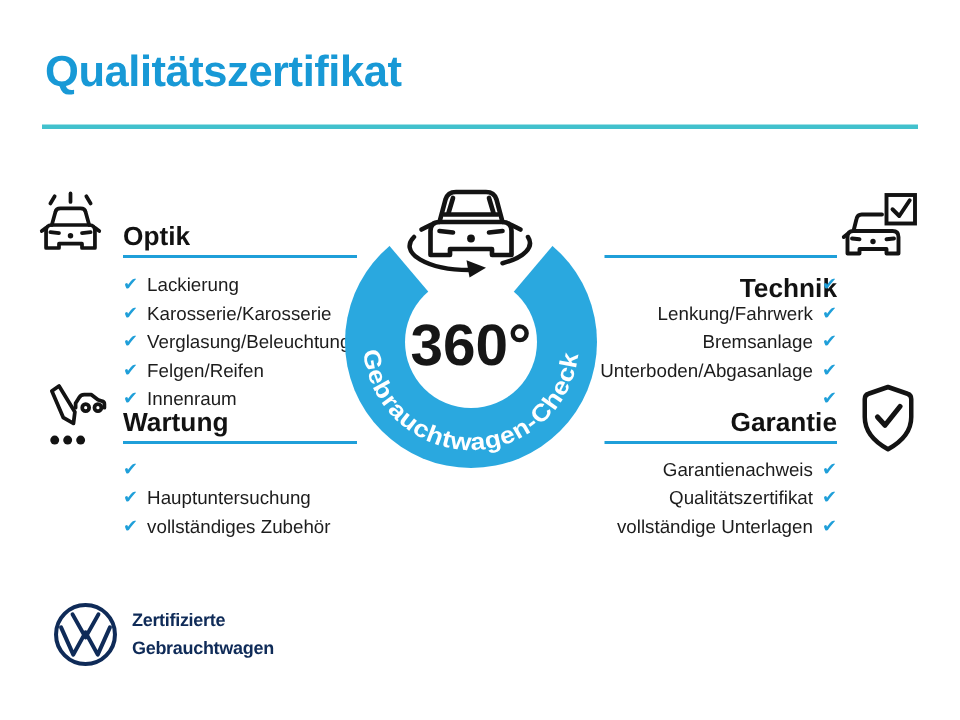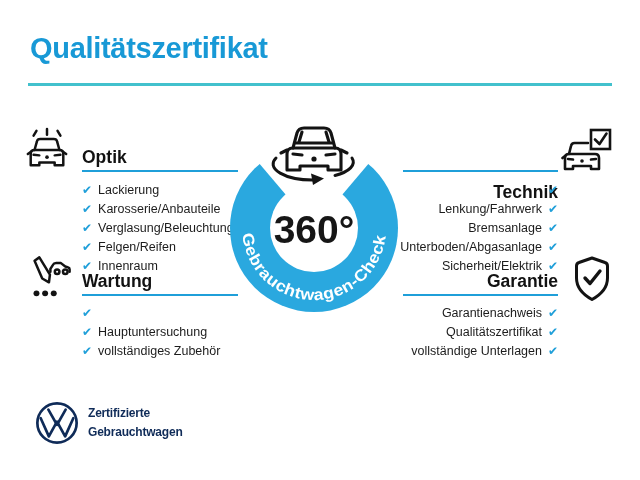--- a/index.html
+++ b/index.html
@@ -56,21 +56,21 @@
 </div>
 <div class="abs heading h-left" style="top:147px;">Optik</div>
 <div class="abs underline" style="left:82px;top:170px;width:156px;"></div>
 <div class="abs list list-left" style="top:180px;">
   <div class="row">
       <span class="check">✔</span>
       <span>Lackierung</span>
     </div>
   <div class="row">
       <span class="check">✔</span>
-      <span>Karosserie/Anbauteile</span>
+      <span>Karosserie/Karosserie</span>
     </div>
   <div class="row">
       <span class="check">✔</span>
       <span>Verglasung/Beleuchtung</span>
     </div>
   <div class="row">
       <span class="check">✔</span>
       <span>Felgen/Reifen</span>
     </div>
   <div class="row">
@@ -134,21 +134,20 @@
     </div>
   <div class="row">
       <span>Bremsanlage</span>
       <span class="check">✔</span>
     </div>
   <div class="row">
       <span>Unterboden/Abgasanlage</span>
       <span class="check">✔</span>
     </div>
   <div class="row">
-      <span>Sicherheit/Elektrik</span>
       <span class="check">✔</span>
     </div>
 </div>
 
 <div class="abs" style="left:572px;top:255px;">
   <svg width="40" height="52" viewBox="0 0 40 52">
     <path d="M 20 3 L 33 7.5 Q 35.5 8.3 35.5 11 L 35.5 23 Q 35.5 36 20 44.5 Q 4.5 36 4.5 23 L 4.5 11 Q 4.5 8.3 7 7.5 Z" class="stroke-ic" stroke-width="3"></path>
     <polyline points="13,23 18,28.5 28,16" class="stroke-ic" stroke-width="3.4"></polyline>
   </svg>
 </div>

